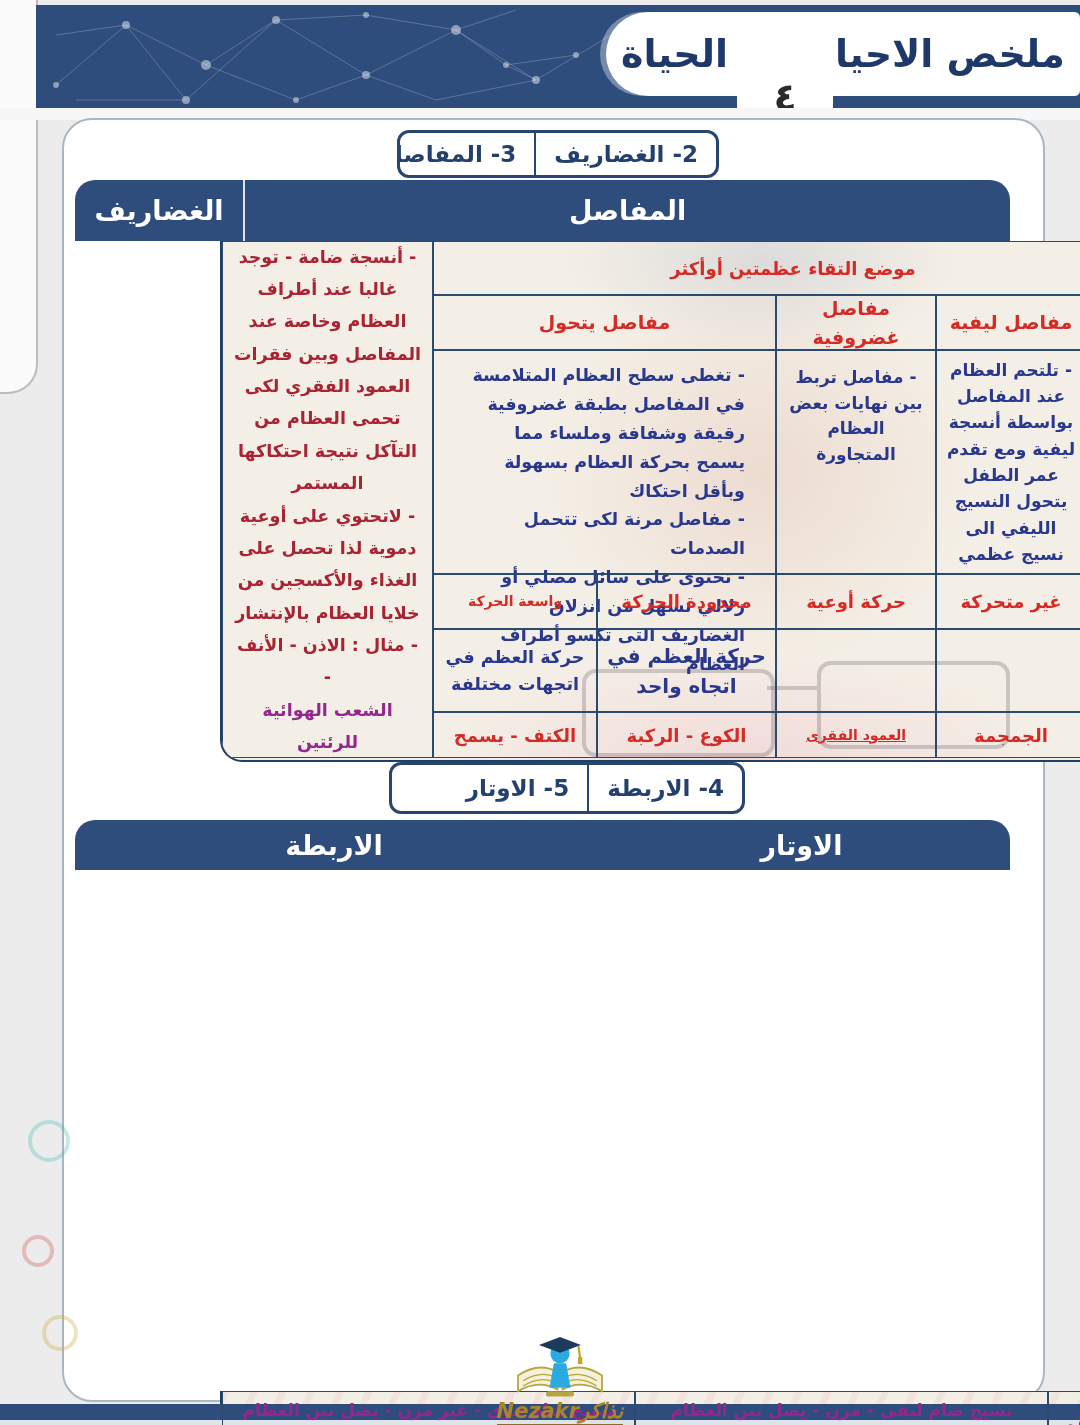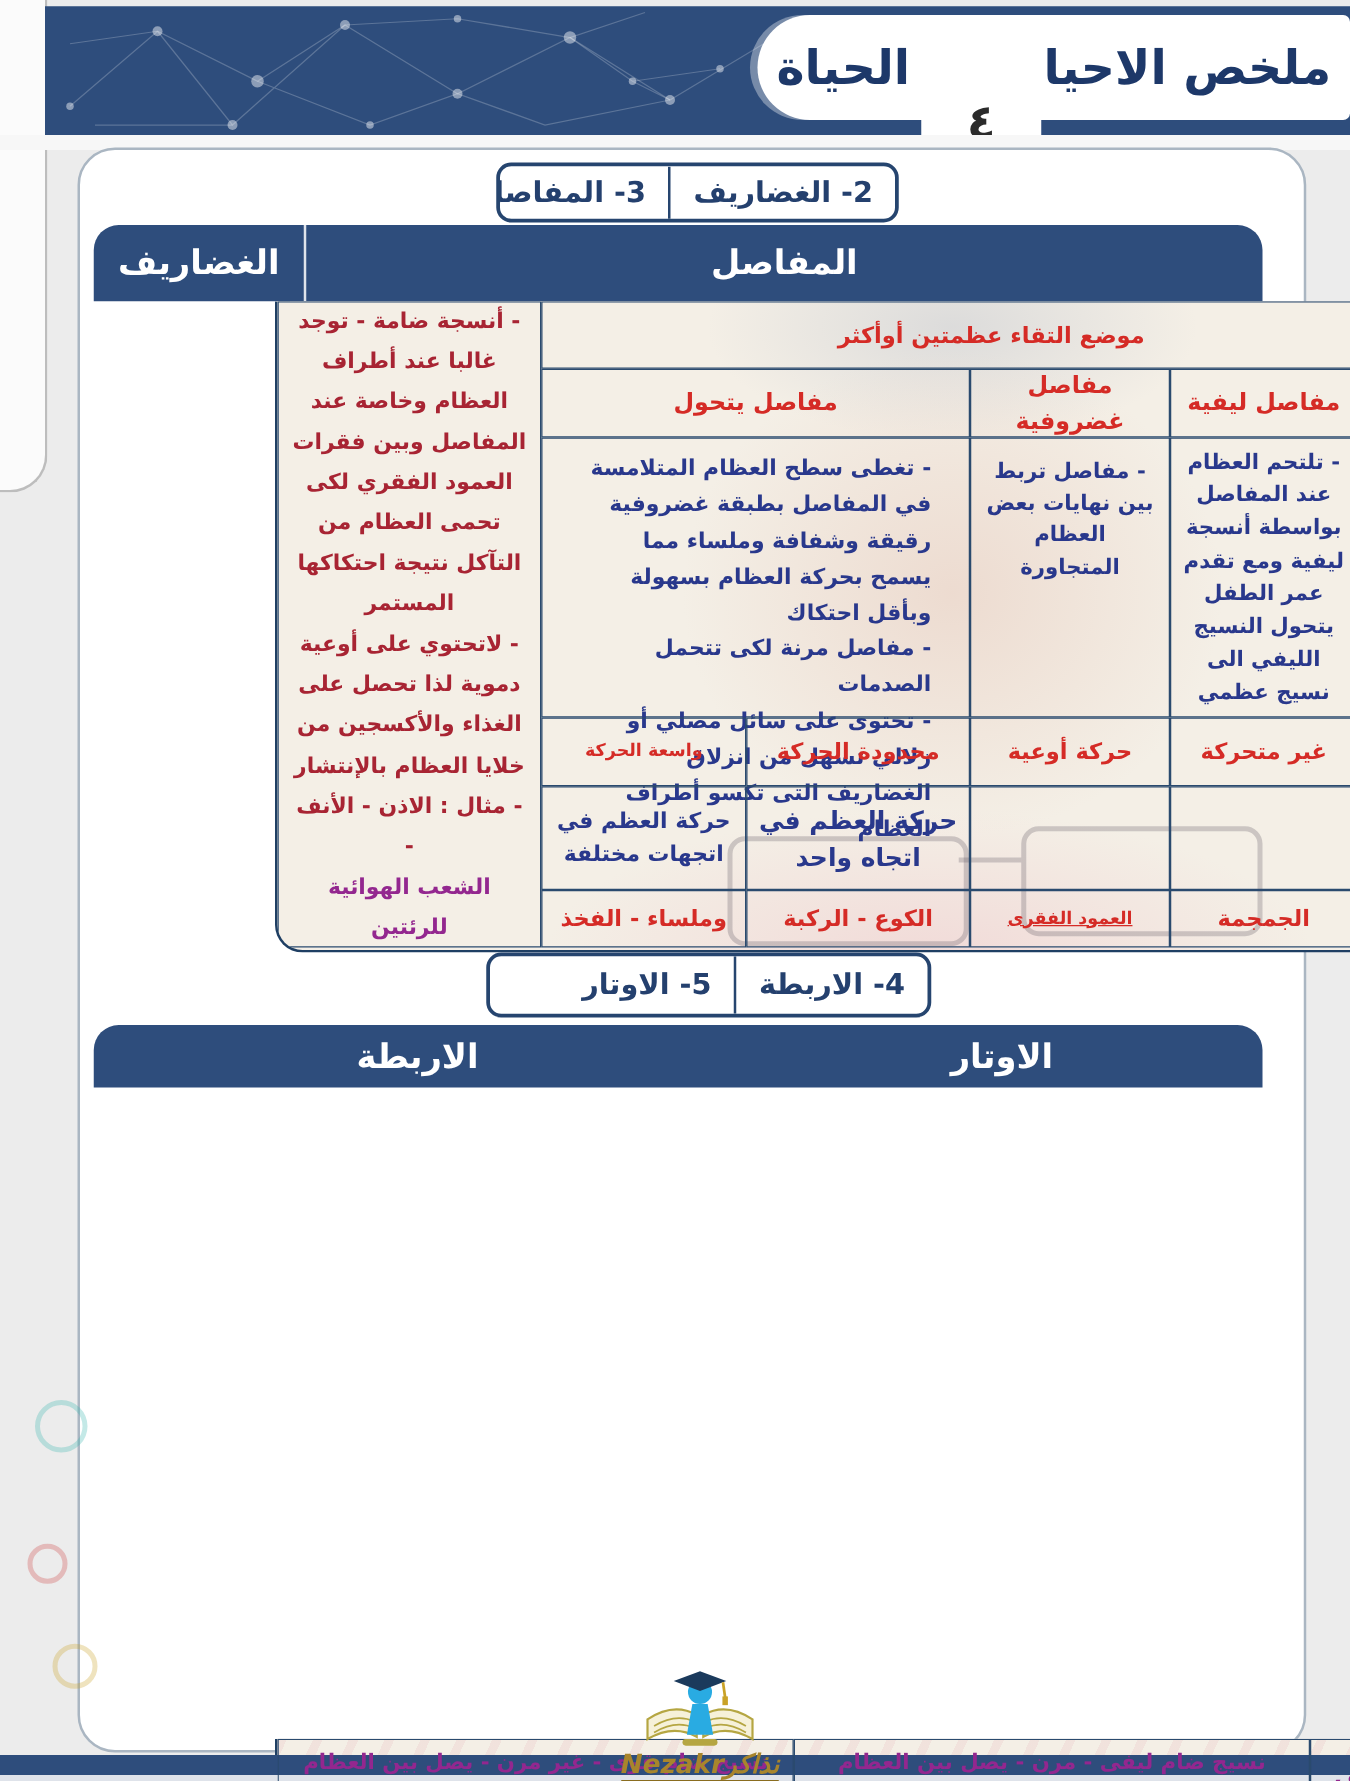--- a/index.html
+++ b/index.html
@@ -195,21 +195,21 @@
   <div class="g-cell txt-red" style="grid-column:2;grid-row:6;font-size:18px;">
     <span>الجمجمة</span>
   </div>
   <div class="g-cell txt-red" style="grid-column:3;grid-row:6;font-size:14px;text-decoration:underline;">
     <span>العمود الفقرى</span>
   </div>
   <div class="g-cell txt-red" style="grid-column:4;grid-row:6;font-size:18px;">
     <span>الكوع - الركبة</span>
   </div>
   <div class="g-cell txt-red" style="grid-column:5;grid-row:6;font-size:18px;">
-    <span>وملساء - الفخذ</span>
+    <span>الكتف - يسمح</span>
   </div>
 </div>
 
 <div class="abs pill" style="left:389px;top:762px;width:356px;height:52px;">
   <div class="cell">4- الاربطة</div>
   <div class="cell">5- الاوتار</div>
 </div>
 
 <div class="abs tbar" style="left:75px;top:820px;width:935px;height:50px;">
   <div class="seg" style="width:417px;">

